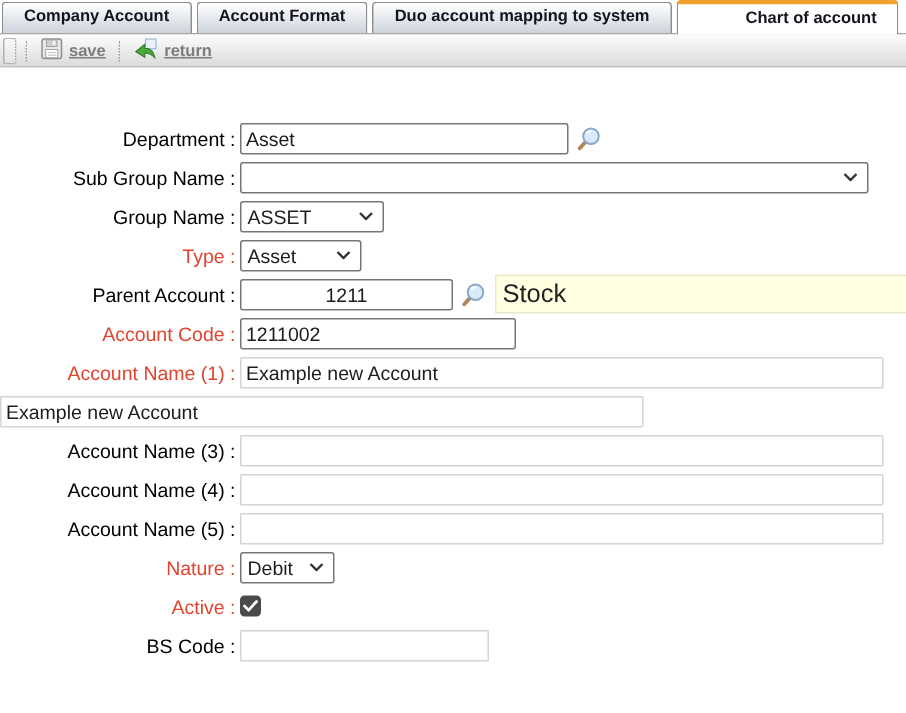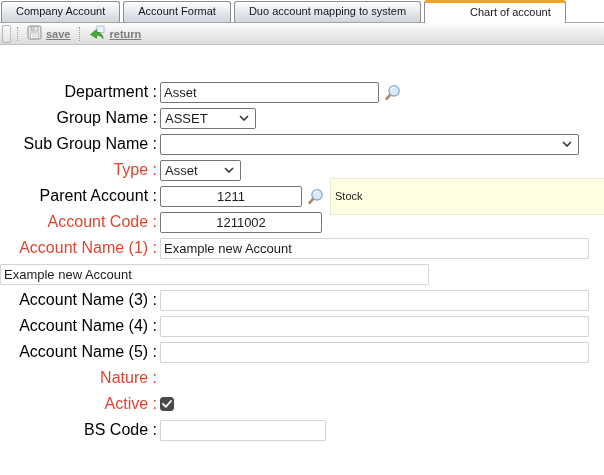--- a/index.html
+++ b/index.html
@@ -13,21 +13,21 @@
   body{
     width:604px;height:475px;overflow:hidden;background:#fff;position:relative;
     font-family:"Liberation Sans",sans-serif;color:#111;
   }
   
   .tabstrip{
     display:flex;align-items:flex-end;height:23px;background:#fff;
     border-bottom:1px solid #a6a6a6;padding-left:1px;gap:3px;
   }
   .tab{
-    height:21px;line-height:19px;padding:0 14px;font-size:11px;font-weight:normal;color:#14141e;
+    height:21px;line-height:19px;padding:0 14px;font-size:11px;font-weight:bold;color:#14141e;
     background:linear-gradient(#ffffff,#e3e7ec 55%,#cfd4dc);
     border:1px solid #8d8d8d;border-bottom:none;border-radius:3px 3px 0 0;
     white-space:nowrap;cursor:default;
   }
   .tab.active{
     background:#fff;border-top:3px solid var(--active-tab-accent);
     height:23px;line-height:19px;margin-bottom:-1px;position:relative;z-index:2;padding-left:45px;
   }
   
   .toolbar{
@@ -42,39 +42,39 @@
   .tb-btn{
     display:flex;align-items:center;gap:4px;padding:1px 3px;cursor:pointer;
     font-size:11px;font-weight:bold;color:#7d7d7d;
   }
   .tb-btn .lbl{text-decoration:underline;}
   
   .form{padding-top:34px;}
   .row{display:flex;align-items:center;height:26px;padding-right:0;}
   .flabel{
     width:160px;flex:0 0 160px;text-align:right;padding-right:3px;
-    font-size:16px;color:#000;white-space:nowrap;
+    font-size:13px;color:#000;white-space:nowrap;
   }
   .flabel.req{color:var(--required-label);}
   .ctrl{display:flex;align-items:center;flex:1;min-width:0;}
   input.tbx{
     height:21px;border:1px solid #767676;border-radius:2px;background:#fff;
     font-family:"Liberation Sans",sans-serif;font-size:13px;color:#1c1c1c;
     padding:0 3px;outline:none;
   }
   input.tbx.light{border-color:#d4d4d4;border-radius:1px;}
   .sel{
     height:21px;border:1px solid #767676;border-radius:2px;background:#fff;
     display:flex;align-items:center;justify-content:space-between;
     font-size:13px;color:#1c1c1c;padding:0 6px 0 4px;cursor:default;
   }
   .chev{display:flex;align-items:center;}
   .ro-field{
-    height:37px;background:var(--readonly-field-bg);border:1px solid #e9e9cf;
-    font-size:11px;color:#222;display:flex;align-items:center;padding:0 4px;
+    height:26px;background:var(--readonly-field-bg);border:1px solid #e9e9cf;
+    font-size:17px;color:#222;display:flex;align-items:center;padding:0 4px;
     flex:1;margin-left:6px;border-right:none;
   }
   .lookup{margin-left:5px;cursor:pointer;display:flex;align-items:center;}
   .cbx{
     width:14px;height:14px;border-radius:3px;background:#fff;border:1px solid #767676;
     display:flex;align-items:center;justify-content:center;cursor:pointer;
   }
   .cbx.checked{background:var(--checkbox-checked);border-color:var(--checkbox-checked);}
 </style>
 </head>
@@ -125,38 +125,38 @@
         <svg width="17" height="17" viewBox="0 0 17 17">
           <line x1="6" y1="11" x2="2.5" y2="14.8" stroke="#b5835a" stroke-width="2.6" stroke-linecap="round"></line>
           <circle cx="10" cy="6.8" r="5.2" fill="#d9eafa" stroke="#8aa8c8" stroke-width="1.3"></circle>
           <path d="M7.2 4.6 A3.6 3.6 0 0 1 10 3.4" stroke="#ffffff" stroke-width="1.2" fill="none" stroke-linecap="round"></path>
         </svg>
       </span>
     </div>
   </div>
 
   <div class="row">
+    <div class="flabel">Sub Group Name :</div>
+    <div class="ctrl">
+      <div class="sel" style="width:419px">
+        <span></span>
+        <span class="chev">
+          <svg width="10" height="6" viewBox="0 0 10 6">
+              <path d="M1 1 L5 5 L9 1" stroke="#333" stroke-width="1.6" fill="none"></path>
+            </svg>
+        </span>
+      </div>
+    </div>
+  </div>
+
+  <div class="row">
     <div class="flabel">Group Name :</div>
     <div class="ctrl">
       <div class="sel" style="width:96px">
         <span>ASSET</span>
-        <span class="chev">
-          <svg width="10" height="6" viewBox="0 0 10 6">
-              <path d="M1 1 L5 5 L9 1" stroke="#333" stroke-width="1.6" fill="none"></path>
-            </svg>
-        </span>
-      </div>
-    </div>
-  </div>
-
-  <div class="row">
-    <div class="flabel">Sub Group Name :</div>
-    <div class="ctrl">
-      <div class="sel" style="width:419px">
-        <span></span>
         <span class="chev">
           <svg width="10" height="6" viewBox="0 0 10 6">
               <path d="M1 1 L5 5 L9 1" stroke="#333" stroke-width="1.6" fill="none"></path>
             </svg>
         </span>
       </div>
     </div>
   </div>
 
   <div class="row">
@@ -184,21 +184,21 @@
           <path d="M7.2 4.6 A3.6 3.6 0 0 1 10 3.4" stroke="#ffffff" stroke-width="1.2" fill="none" stroke-linecap="round"></path>
         </svg>
       </span>
       <div class="ro-field">Stock</div>
     </div>
   </div>
 
   <div class="row">
     <div class="flabel req">Account Code :</div>
     <div class="ctrl">
-      <input class="tbx" style="width: 162px; text-align: center;" value="1211002">
+      <input class="tbx" style="width: 184px;" value="1211002">
     </div>
   </div>
 
   <div class="row">
     <div class="flabel req">Account Name (1) :</div>
     <div class="ctrl">
       <input class="tbx light" style="width: 429px;" value="Example new Account">
     </div>
   </div>
 
@@ -224,20 +224,30 @@
 
   <div class="row">
     <div class="flabel">Account Name (5) :</div>
     <div class="ctrl">
       <input class="tbx light" style="width: 429px;" value="">
     </div>
   </div>
 
   <div class="row">
     <div class="flabel req">Nature :</div>
+    <div class="ctrl">
+      <div class="sel" style="width:63px">
+        <span>Debit</span>
+        <span class="chev">
+          <svg width="10" height="6" viewBox="0 0 10 6">
+              <path d="M1 1 L5 5 L9 1" stroke="#333" stroke-width="1.6" fill="none"></path>
+            </svg>
+        </span>
+      </div>
+    </div>
   </div>
 
   <div class="row">
     <div class="flabel req">Active :</div>
     <div class="ctrl">
       <span class="cbx checked">
         <svg width="10" height="8" viewBox="0 0 10 8">
             <path d="M1 4 L3.8 6.8 L9 1" stroke="#fff" stroke-width="1.8" fill="none" stroke-linecap="round" stroke-linejoin="round"></path>
           </svg>
       </span>

